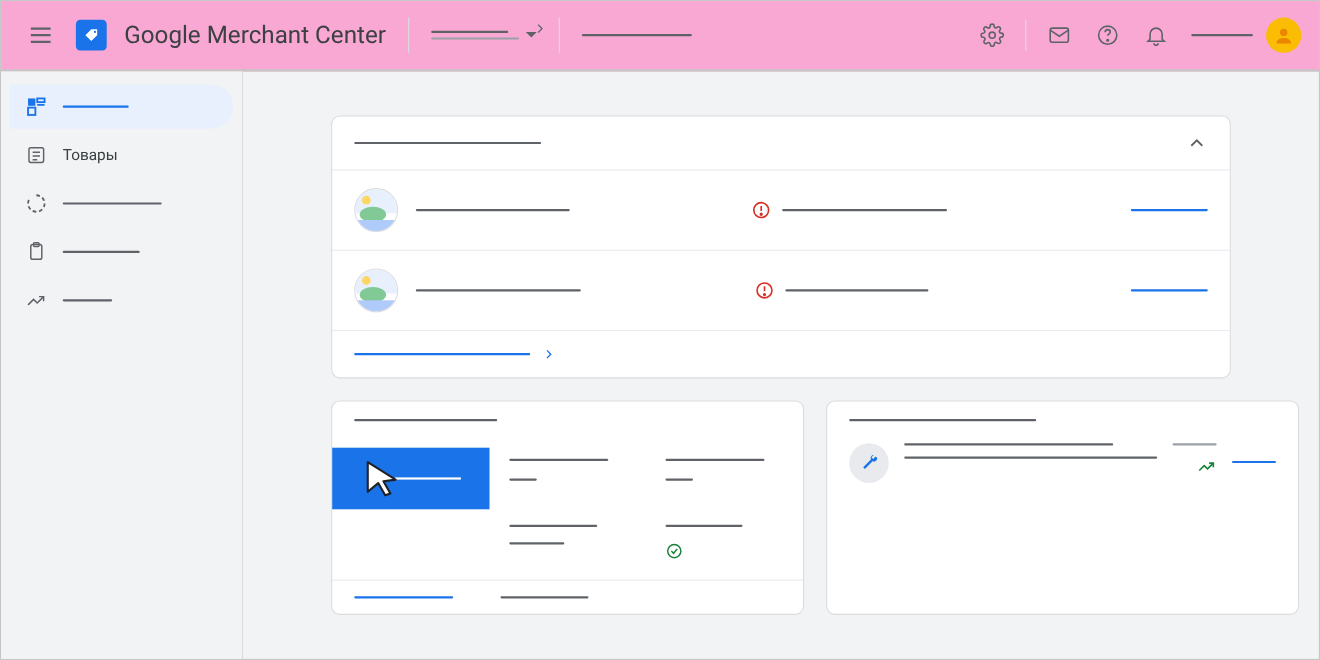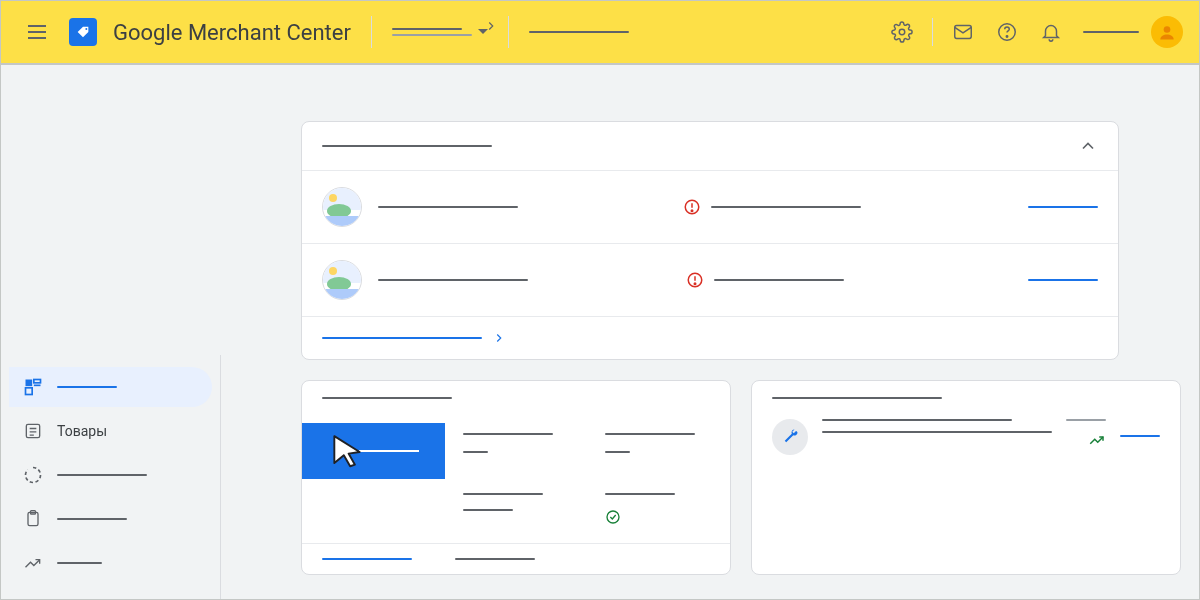--- a/index.html
+++ b/index.html
@@ -7,21 +7,21 @@
     font-family: 'Google Sans', Roboto, Arial, sans-serif;
     background: #f1f3f4;
     width: 1200px;
     height: 600px;
     overflow: hidden;
     border: 1px solid #c4c7c5;
   }
   
   .header {
     height: 64px;
-    background: #fde047;
+    background: #f9a8d4;
     border-bottom: 2px solid #c4c7c5;
     display: flex;
     align-items: center;
     padding: 0 16px;
     gap: 8px;
   }
   .hamburger {
     width: 40px; height: 40px;
     display: flex; align-items: center; justify-content: center;
     border-radius: 50%;
@@ -75,21 +75,21 @@
     margin-left: 8px;
     cursor: pointer;
   }
   .avatar svg { width: 20px; height: 20px; }
   .thin-divider {
     width: 1px; height: 28px;
     background: #dadce0;
     margin: 0 6px;
   }
   
-  .body-wrap { display: flex; height: calc(600px - 66px); align-items: flex-end; }
+  .body-wrap { display: flex; height: calc(600px - 66px); }
   .sidebar {
     width: 220px;
     padding: 12px 8px;
     background: #f1f3f4;
     border-right: 1px solid #dadce0;
   }
   .nav-item {
     display: flex; align-items: center;
     gap: 14px;
     padding: 10px 14px;

